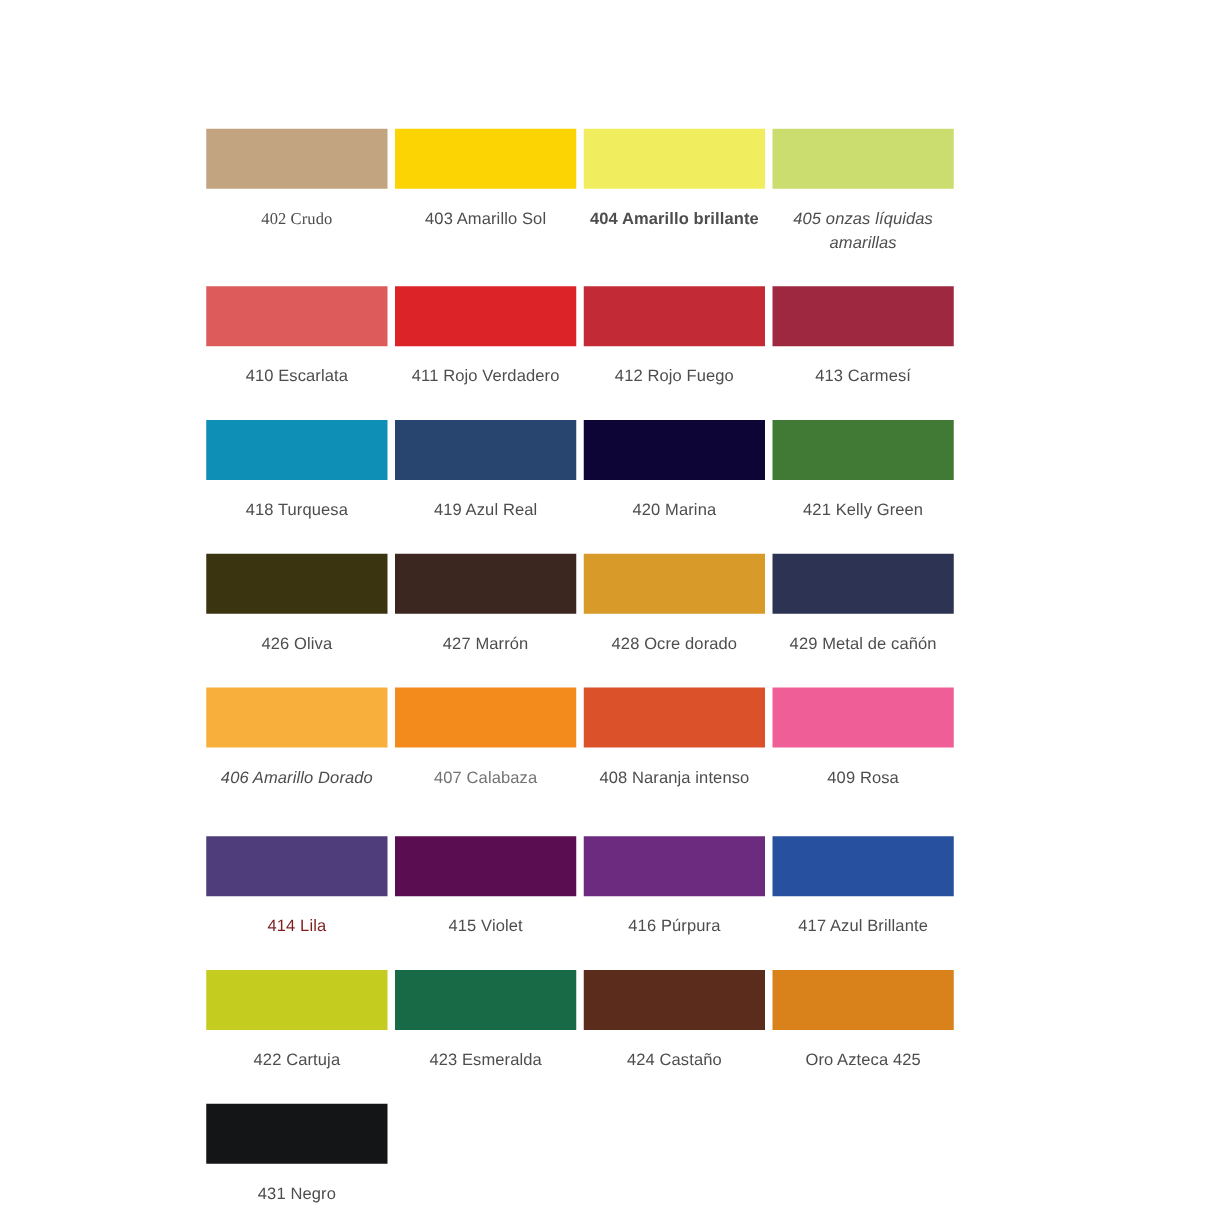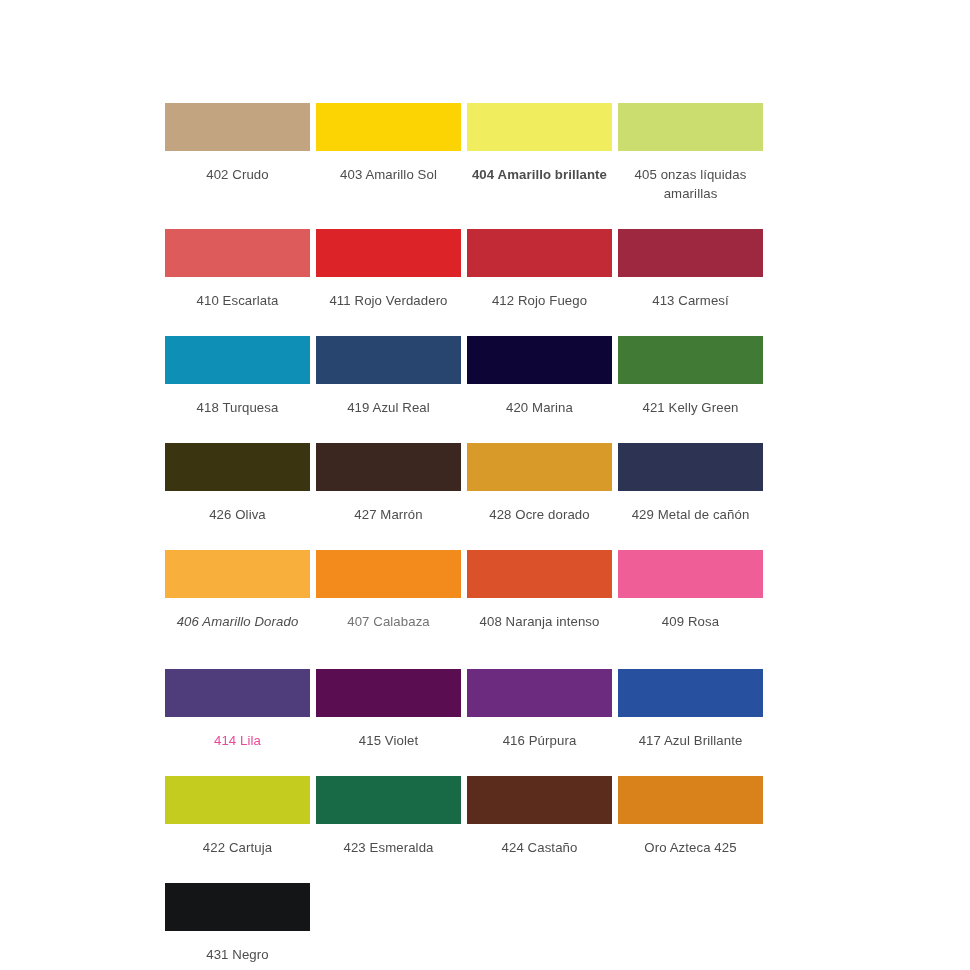--- a/index.html
+++ b/index.html
@@ -75,33 +75,33 @@
   }
 </style>
 </head>
 <body style="background-color: rgb(255, 255, 255);">
 
 <div id="palette-page">
   <div id="swatch-grid">
       <div class="swatch-row">
         <div class="swatch-cell">
           <div class="swatch-chip" style="background-color: rgb(194, 165, 128);"></div>
-          <div class="swatch-label" style="color: rgb(77, 77, 77);">402 Crudo</div>
+          <div class="swatch-label" style="color: rgb(77, 77, 77); font-family: Liberation Serif, serif;">402 Crudo</div>
         </div>
         <div class="swatch-cell">
           <div class="swatch-chip" style="background-color: rgb(252, 211, 3);"></div>
           <div class="swatch-label" style="color: rgb(77, 77, 77);">403 Amarillo Sol</div>
         </div>
         <div class="swatch-cell">
           <div class="swatch-chip" style="background-color: rgb(240, 238, 94);"></div>
           <div class="swatch-label" style="color: rgb(77, 77, 77); font-weight: bold;">404 Amarillo brillante</div>
         </div>
         <div class="swatch-cell">
           <div class="swatch-chip" style="background-color: rgb(203, 221, 111);"></div>
-          <div class="swatch-label" style="color: rgb(77, 77, 77);">405 onzas líquidas amarillas</div>
+          <div class="swatch-label" style="color: rgb(77, 77, 77); font-style: italic;">405 onzas líquidas amarillas</div>
         </div>
       </div>
       <div class="row-spacer"></div>
       <div class="swatch-row">
         <div class="swatch-cell">
           <div class="swatch-chip" style="background-color: rgb(221, 91, 91);"></div>
           <div class="swatch-label" style="color: rgb(77, 77, 77);">410 Escarlata</div>
         </div>
         <div class="swatch-cell">
           <div class="swatch-chip" style="background-color: rgb(220, 35, 39);"></div>
@@ -169,21 +169,21 @@
           <div class="swatch-label" style="color: rgb(77, 77, 77);">408 Naranja intenso</div>
         </div>
         <div class="swatch-cell">
           <div class="swatch-chip" style="background-color: rgb(239, 94, 150);"></div>
           <div class="swatch-label" style="color: rgb(77, 77, 77);">409 Rosa</div>
         </div>
       </div>
       <div class="swatch-row">
         <div class="swatch-cell">
           <div class="swatch-chip" style="background-color: rgb(78, 60, 123);"></div>
-          <div class="swatch-label" style="color: #ec4899;">414 Lila</div>
+          <div class="swatch-label" style="color: #7f1d1d;">414 Lila</div>
         </div>
         <div class="swatch-cell">
           <div class="swatch-chip" style="background-color: rgb(90, 13, 80);"></div>
           <div class="swatch-label" style="color: rgb(77, 77, 77);">415 Violet</div>
         </div>
         <div class="swatch-cell">
           <div class="swatch-chip" style="background-color: rgb(108, 43, 126);"></div>
           <div class="swatch-label" style="color: rgb(77, 77, 77);">416 Púrpura</div>
         </div>
         <div class="swatch-cell">

